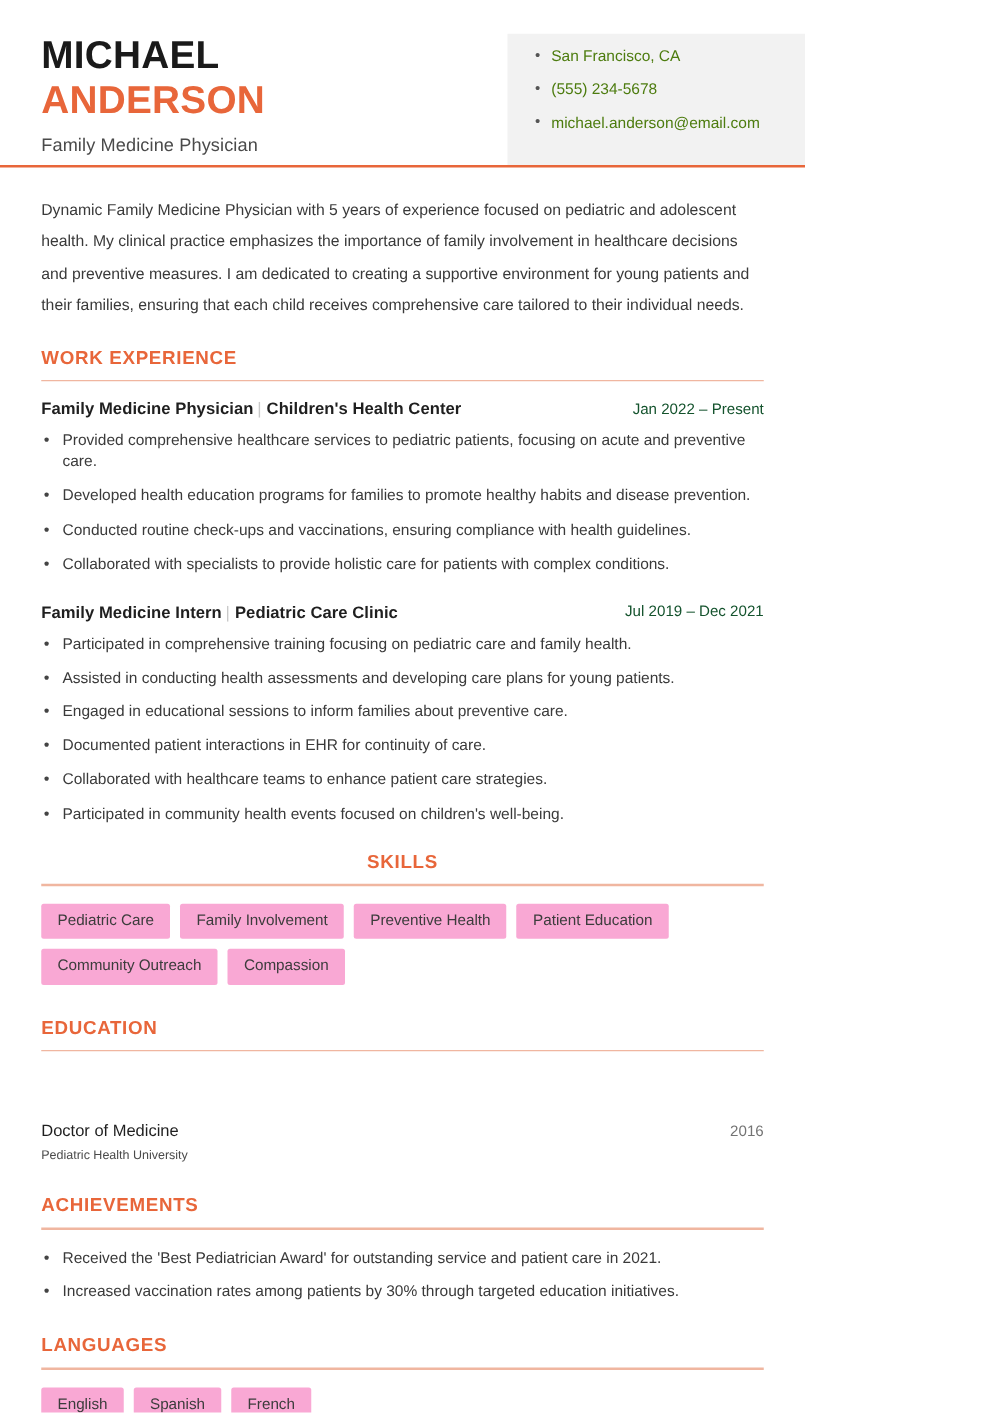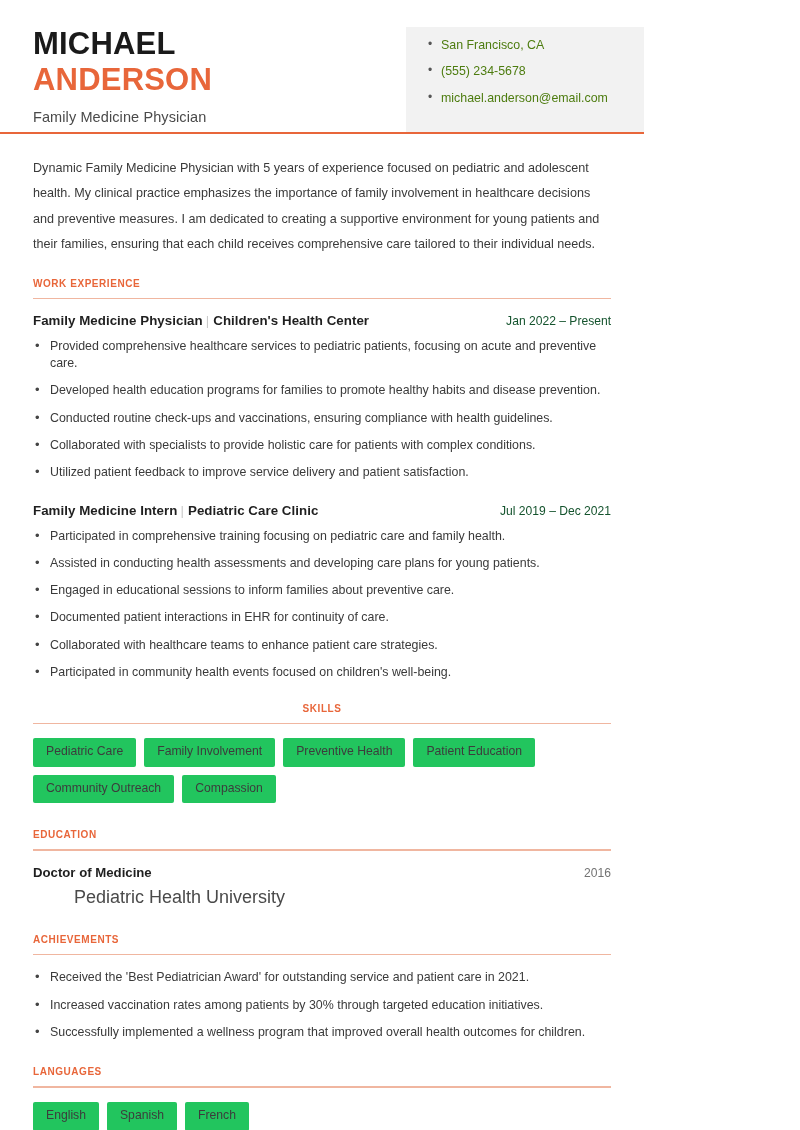--- a/index.html
+++ b/index.html
@@ -104,40 +104,40 @@
     line-height: 2.02;
     color: #3a3a3a;
     text-align: left;
     max-width: 734px;
   }
 
   .section { margin-top: 20px; }
 
   .section-title {
     color: #E8663A;
-    font-size: 10px;
+    font-size: 15px;
     font-weight: bold;
     letter-spacing: 0.55px;
     margin: 0 0 9px 0;
     text-transform: uppercase;
   }
   .section-rule {
     height: 1.6px;
     background: #F0B6A0;
     width: 100%;
     margin-bottom: 14px;
   }
 
   
   .entry { margin-bottom: 22px; }
   .entry:last-child { margin-bottom: 0; }
   .entry-head {
     display: flex;
     justify-content: space-between;
-    align-items: flex-end;
+    align-items: center;
     margin-bottom: 10px;
   }
   .entry-title {
     font-size: 13.3px;
     font-weight: bold;
     color: #1f1f1f;
     letter-spacing: 0.05px;
   }
   .entry-sep {
     color: #c9c9c9;
@@ -174,49 +174,49 @@
     font-size: 13px;
   }
 
   
   .chips {
     display: flex;
     flex-wrap: wrap;
     gap: 8px;
   }
   .chip {
-    background: #22c55e;
+    background: #f9a8d4;
     color: #3c3c3c;
     font-size: 12.2px;
     padding: 7px 13px 8px 13px;
     border-radius: 2px;
     line-height: 1.1;
     white-space: nowrap;
   }
 
   
   .edu-head {
     display: flex;
     justify-content: space-between;
     align-items: baseline;
   }
   .edu-degree {
     font-size: 13.2px;
-    font-weight: bold;
+    font-weight: normal;
     color: #1f1f1f;
+    margin-top: 42px;
   }
   .edu-year {
     font-size: 12.1px;
     color: #737373;
   }
   .edu-school {
-    font-size: 18px;
+    font-size: 10px;
     color: #4a4a4a;
     margin-top: 7px;
-    margin-left: 41px;
   }
 
   .sec-skills    { margin-top: 22px; text-align: center; }
   .sec-education { margin-top: 26px; }
   .sec-achievements { margin-top: 26px; }
   .sec-languages { margin-top: 26px; }
 </style>
 </head>
 <body>
 
@@ -254,21 +254,20 @@
           <div class="entry-title">
             <span>Family Medicine Physician</span><span class="entry-sep">|</span><span>Children's Health Center</span>
           </div>
           <div class="entry-date">Jan 2022 – Present</div>
         </div>
         <ul class="bullets">
           <li>Provided comprehensive healthcare services to pediatric patients, focusing on acute and preventive care.</li>
           <li>Developed health education programs for families to promote healthy habits and disease prevention.</li>
           <li>Conducted routine check-ups and vaccinations, ensuring compliance with health guidelines.</li>
           <li>Collaborated with specialists to provide holistic care for patients with complex conditions.</li>
-          <li>Utilized patient feedback to improve service delivery and patient satisfaction.</li>
         </ul>
       </div>
 
       <div class="entry">
         <div class="entry-head">
           <div class="entry-title">
             <span>Family Medicine Intern</span><span class="entry-sep">|</span><span>Pediatric Care Clinic</span>
           </div>
           <div class="entry-date">Jul 2019 – Dec 2021</div>
         </div>
@@ -307,21 +306,20 @@
         <div class="edu-school">Pediatric Health University</div>
       </div>
     </div>
 
     <div class="section sec-achievements">
       <div class="section-title">ACHIEVEMENTS</div>
       <div class="section-rule"></div>
       <ul class="bullets">
         <li>Received the 'Best Pediatrician Award' for outstanding service and patient care in 2021.</li>
         <li>Increased vaccination rates among patients by 30% through targeted education initiatives.</li>
-        <li>Successfully implemented a wellness program that improved overall health outcomes for children.</li>
       </ul>
     </div>
 
     <div class="section sec-languages">
       <div class="section-title">LANGUAGES</div>
       <div class="section-rule"></div>
       <div class="chips">
         <span class="chip">English</span>
         <span class="chip">Spanish</span>
         <span class="chip">French</span>

